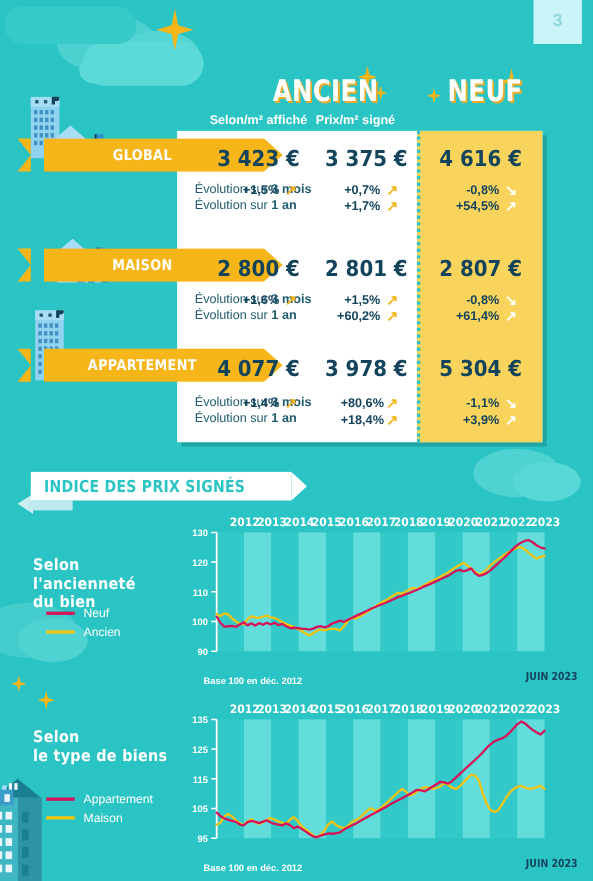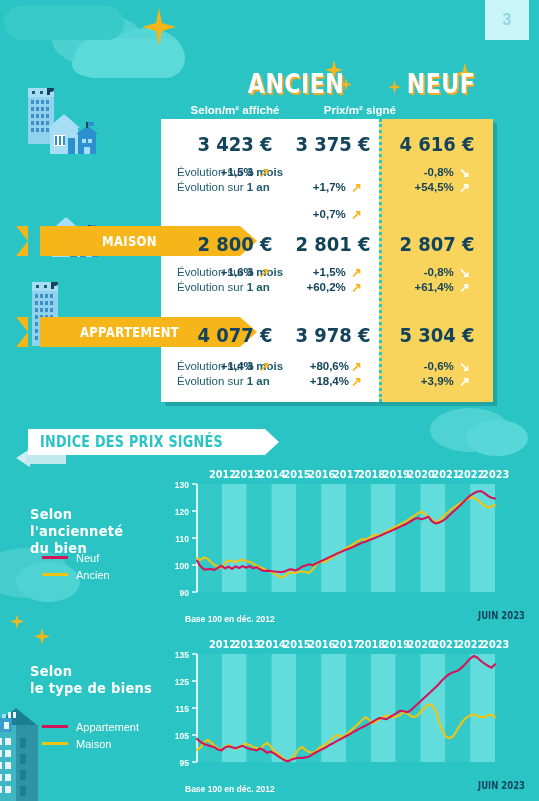--- a/index.html
+++ b/index.html
@@ -44,21 +44,21 @@
   }
   .hdr-ancien { left: 236px; top: 68px; width: 120px; text-align: center; }
   .hdr-neuf   { left: 386px; top: 68px; width: 110px; text-align: center; }
 
   .col-head {
     position: absolute; top: 104px;
     color: #fff; font-size: 11.5px; font-weight: bold;
     font-family: "Liberation Sans", sans-serif;
   }
   .col-head.affiche { left: 185px; width: 100px; text-align: center; }
-  .col-head.signe   { left: 304px; width: 92px; text-align: right; }
+  .col-head.signe   { left: 287px; width: 92px; text-align: left; }
 
   
   .table-shadow {
     position:absolute; left:165px; top:123px;
     width: 332px; height: 283px; background:#20a5a5;
   }
   .table-card {
     position: absolute; left: 161px; top: 119px;
     width: 332px; height: 283px;
     background: #ffffff;
@@ -329,33 +329,38 @@
         <rect x="12" y="47" width="3" height="4"></rect>
       <rect x="17" y="47" width="3" height="4"></rect>
         <rect x="22" y="47" width="3" height="4"></rect>
       <rect x="7" y="54" width="3" height="4"></rect>
         <rect x="12" y="54" width="3" height="4"></rect>
       <rect x="17" y="54" width="3" height="4"></rect>
         <rect x="22" y="54" width="3" height="4"></rect>
     </g>
   </svg>
 
+  <div class="banner" style="left:40px;top:126px;width:200px;">
+    <div style="position:absolute;left:-24px;top:0;width:0;height:0;border-top:15px solid #f6b519;border-bottom:15px solid #f6b519;border-left:12px solid transparent;"></div>
+    <div class="tip"></div>
+    <div class="lbl">GLOBAL</div>
+  </div>
   <div class="row-evo" style="left:177px;top:166px;">
     <span>Évolution sur </span><b>3 mois</b>
   </div>
   <div class="row-evo" style="left:177px;top:181px;">
     <span>Évolution sur </span><b>1 an</b>
   </div>
   <div class="price" style="left:186px;top:132px;width:98px;">3 423 €</div>
   <div class="price" style="left:286px;top:132px;width:94px;">3 375 €</div>
   <div class="price neuf" style="left:382px;top:132px;width:110px;">4 616 €</div>
   <div class="pct" style="left:196px;top:165px;width:74px;">
     <span>+1,5%</span> <span class="arr up">↗</span>
   </div>
-  <div class="pct" style="left:290px;top:165px;width:72px;margin-top:42px;">
+  <div class="pct" style="left:290px;top:165px;width:72px;">
     <span>+0,7%</span> <span class="arr up">↗</span>
   </div>
   <div class="pct" style="left:290px;top:180px;width:72px;">
     <span>+1,7%</span> <span class="arr up">↗</span>
   </div>
   <div class="pct" style="left:392px;top:165px;width:78px;">
     <span>-0,8%</span> <span class="arr dn-w">↘</span>
   </div>
   <div class="pct" style="left:392px;top:180px;width:78px;">
     <span>+54,5%</span> <span class="arr up-w">↗</span>
@@ -408,21 +413,21 @@
   <div class="pct" style="left:196px;top:359px;width:74px;">
     <span>+1,4%</span> <span class="arr up">↗</span>
   </div>
   <div class="pct" style="left:290px;top:359px;width:72px;">
     <span>+80,6%</span><span class="arr up">↗</span>
   </div>
   <div class="pct" style="left:290px;top:374px;width:72px;">
     <span>+18,4%</span><span class="arr up">↗</span>
   </div>
   <div class="pct" style="left:392px;top:359px;width:78px;">
-    <span>-0,6%</span> <span class="arr dn-w">↘</span>
+    <span>-1,1%</span> <span class="arr dn-w">↘</span>
   </div>
   <div class="pct" style="left:392px;top:374px;width:78px;">
     <span>+3,9%</span> <span class="arr up-w">↗</span>
   </div>
 
   <div class="sec-banner-wrap">
     <div class="sec-tail"></div>
     <div class="sec-fold"></div>
     <div class="sec-banner">
       <div class="tip"></div>

